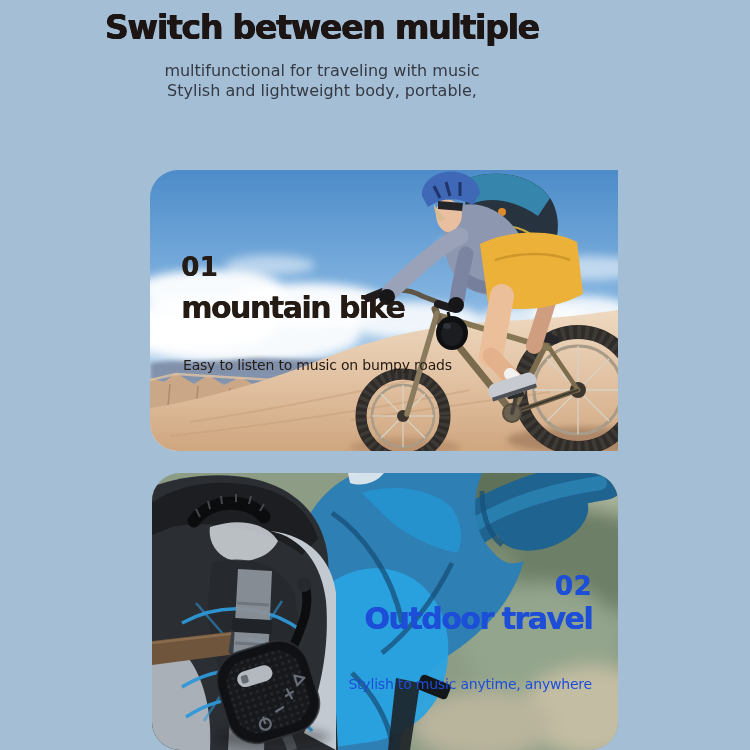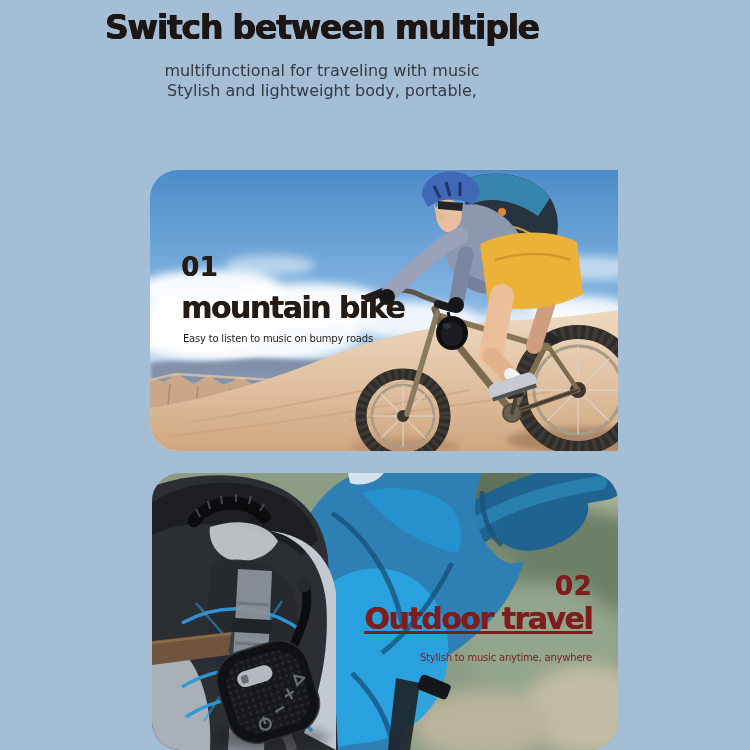--- a/index.html
+++ b/index.html
@@ -29,30 +29,30 @@
   .card{position:absolute;border-radius:28px;overflow:hidden;}
   .card svg{display:block;}
   .card1{left:150px;top:170px;width:528px;height:281px;}
   .card2{left:152px;top:473px;width:466px;height:277px;}
 
   .ovl{position:absolute;color:#241b15;}
   .num{font-size:26px;font-weight:bold;letter-spacing:0.5px;
        text-shadow:0.4px 0 currentColor;}
   .ctitle{font-size:30px;font-weight:bold;letter-spacing:-1.5px;
        text-shadow:0.5px 0 currentColor;}
-  .cdesc{font-size:10px;letter-spacing:-0.2px;}
+  .cdesc{font-size:14px;letter-spacing:-0.2px;margin-top:24px;}
 
   .card1 .ovl{left:31px;text-align:left;}
   .card1 .num-p{top:82px;}
   .card1 .title-p{top:112px;margin-top:8px;}
   .card1 .desc-p{top:163px;left:33px;}
 
-  .card2 .ovl{right:26px;text-align:right;color:#7f1d1d;}
+  .card2 .ovl{right:26px;text-align:right;color:#1d4ed8;}
   .card2 .num-p{top:98px;}
-  .card2 .title-p{top:128px;text-decoration:underline;}
+  .card2 .title-p{top:128px;}
   .card2 .desc-p{top:179px;}
 </style>
 </head>
 <body>
 
 <div class="stage">
 
   <header class="hdr">
     <h1 class="title">
       <span>Switch between multiple</span>

